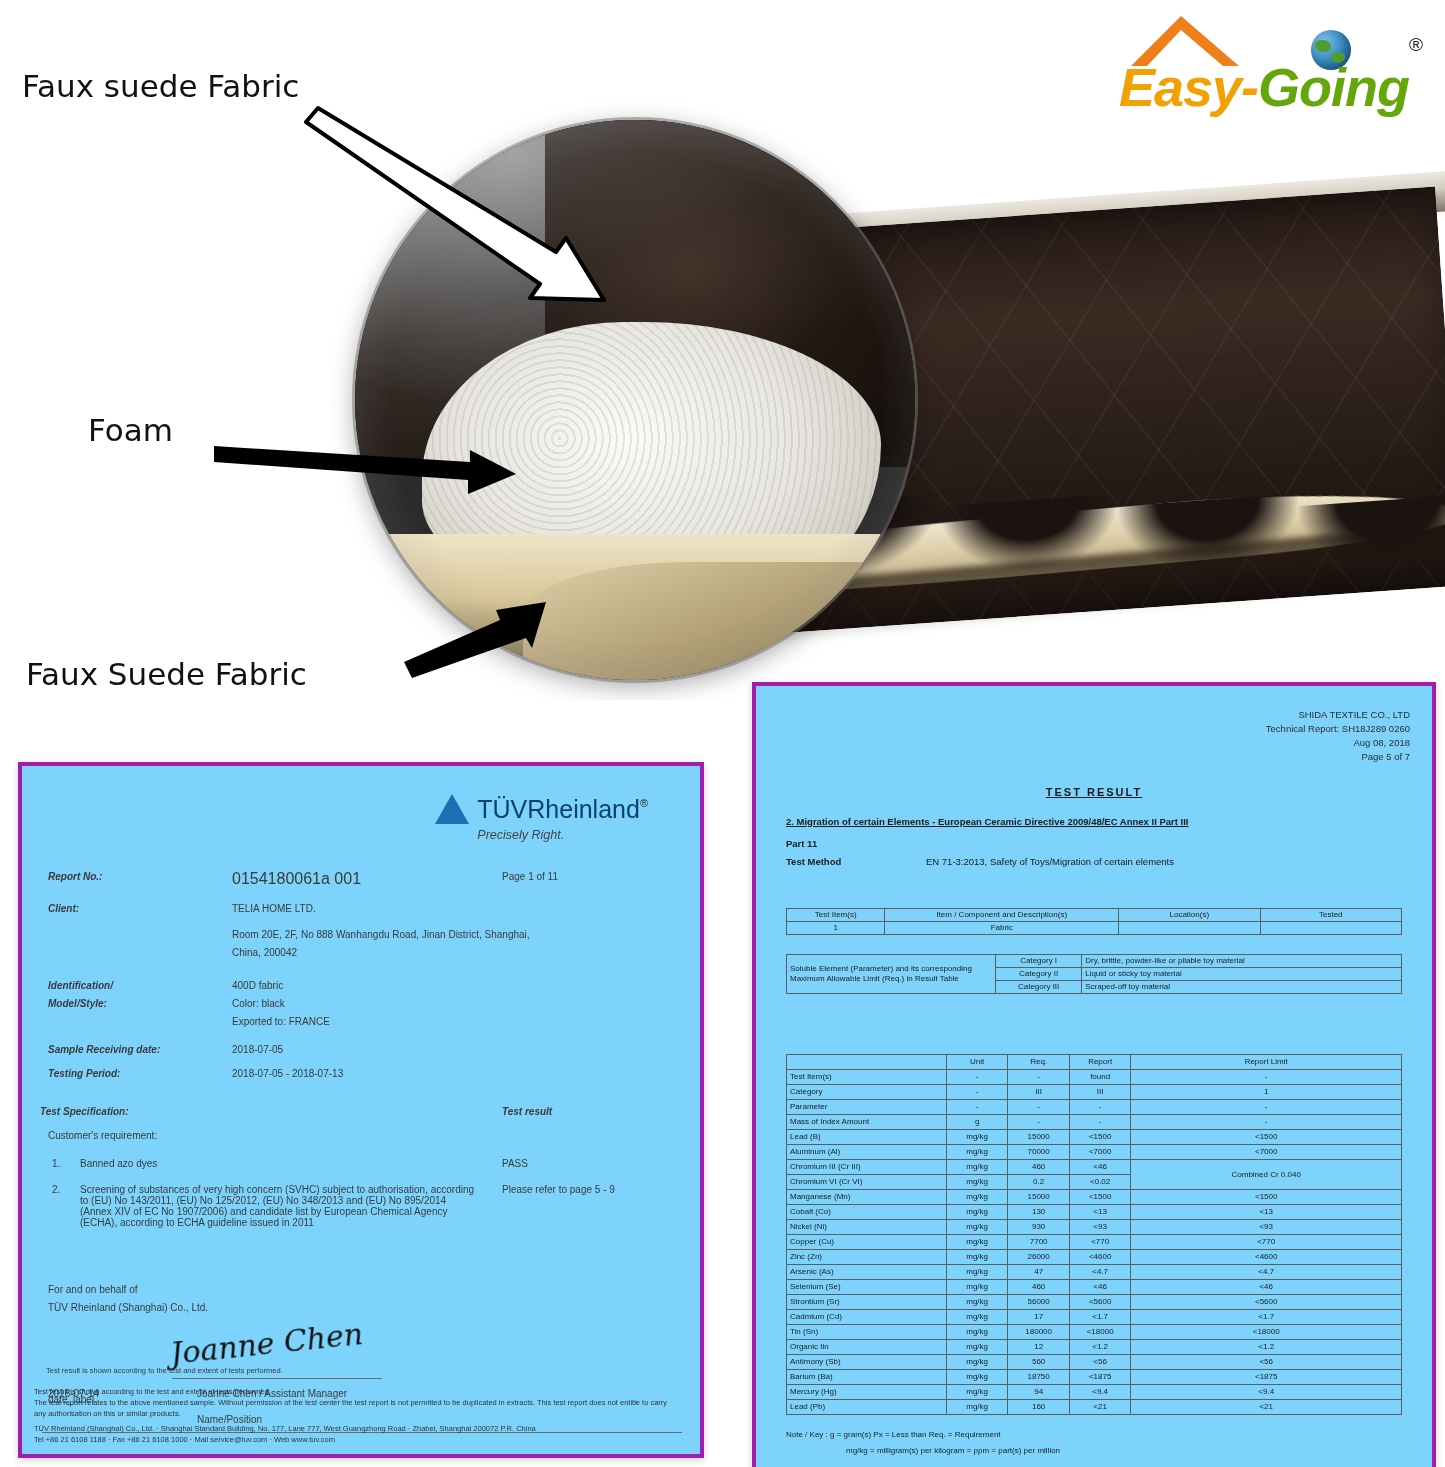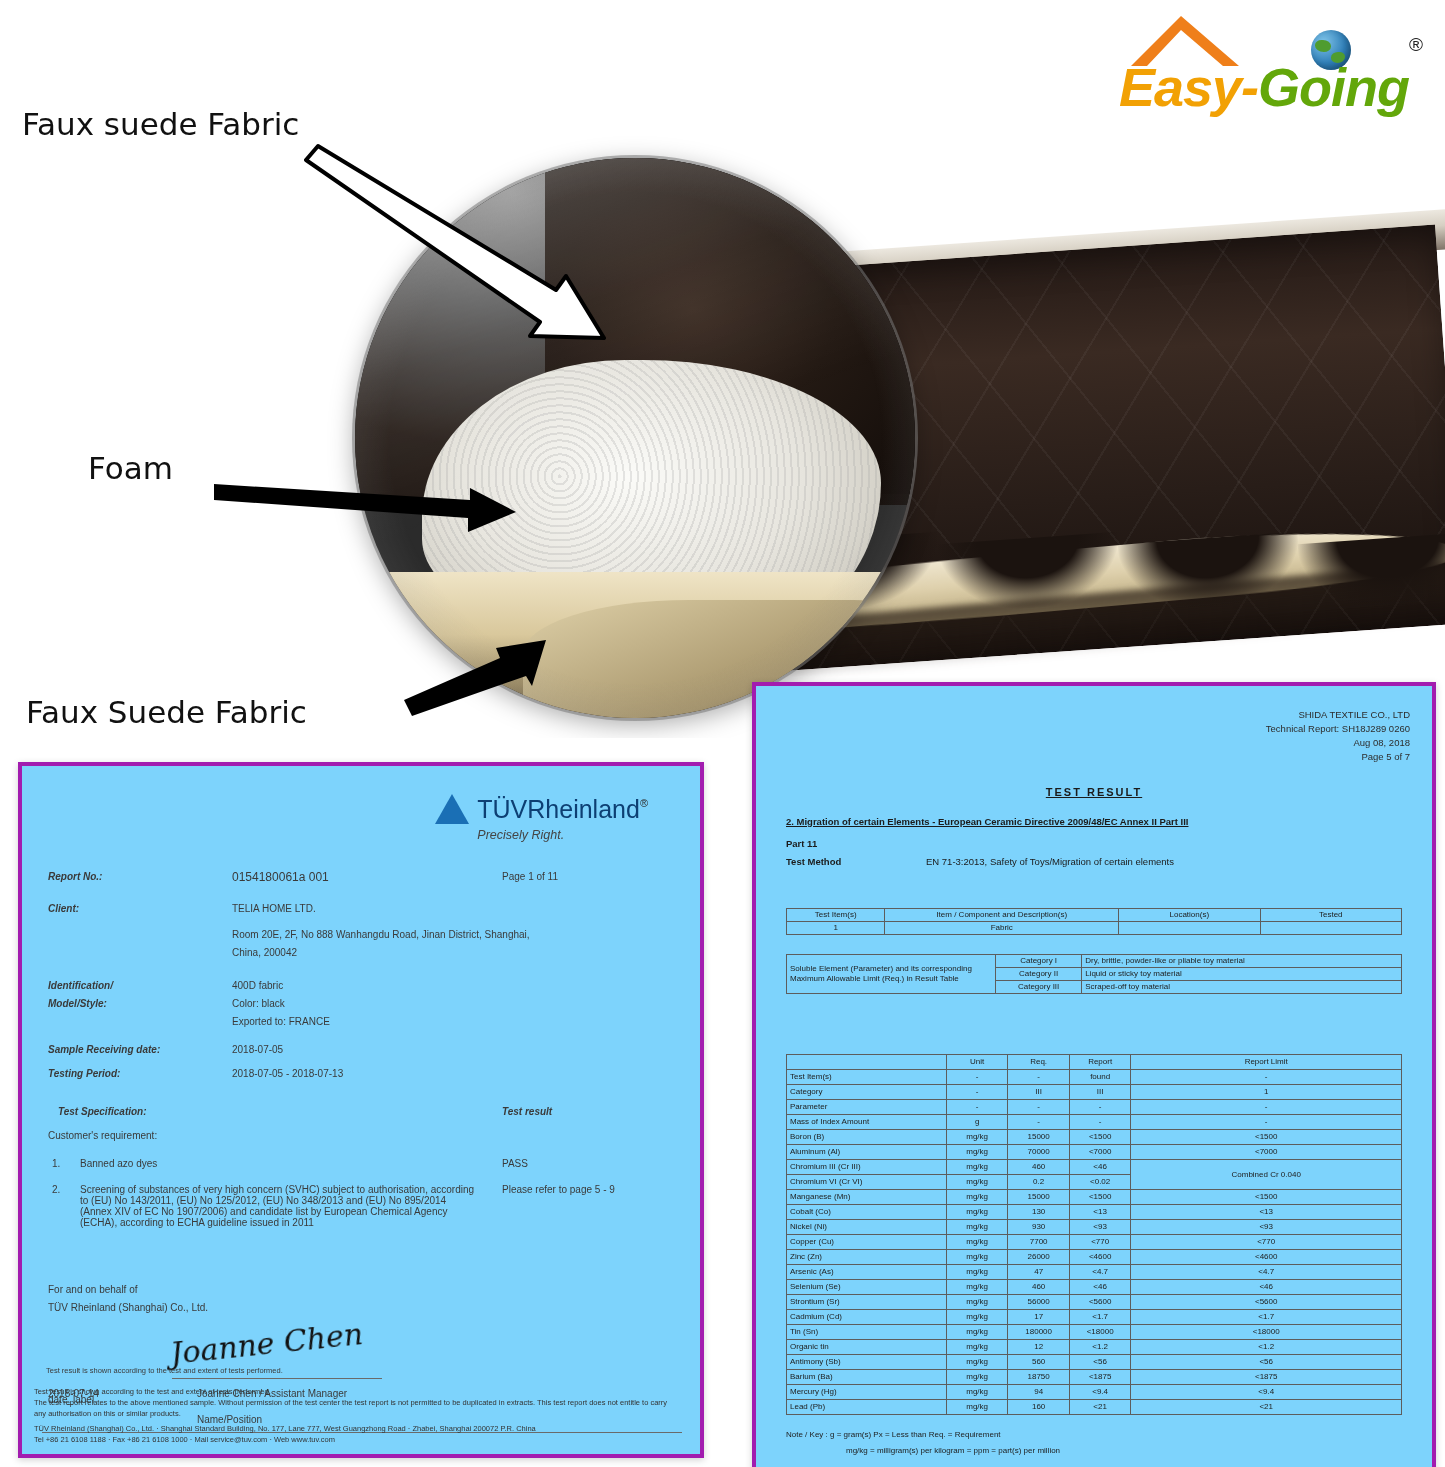--- a/index.html
+++ b/index.html
@@ -79,21 +79,20 @@
   }
 
   
   #product-photo {
     position: absolute;
     left: 0;
     top: 0;
     width: 1445px;
     height: 700px;
     overflow: hidden;
-    margin-top: 38px;
   }
   
   .mattress {
     position: absolute;
     left: 620px;
     top: 215px;
     width: 830px;
     height: 400px;
     background:
       repeating-linear-gradient(55deg, rgba(255,255,255,0.045) 0 2px, rgba(0,0,0,0) 2px 66px),
@@ -404,40 +403,40 @@
 </div>
 
 <div class="doc" id="doc-tuv">
   <div class="inner">
     <div class="tuv-logo">
       <span class="tri"></span><span class="tname">TÜVRheinland</span><span class="reg">®</span>
       <div class="tagline">Precisely Right.</div>
     </div>
 
     <div class="blurline f-key" style="left:26px; top:105px;">Report No.:</div>
-    <div class="blurline" style="left:210px; top:104px; font-size:12px; filter:blur(0.15px);">0154180061a 001</div>
+    <div class="blurline" style="left:210px; top:104px; font-size:16px; filter:blur(0.15px);">0154180061a 001</div>
     <div class="blurline" style="left:480px; top:105px;">Page 1 of 11</div>
 
     <div class="blurline f-key" style="left:26px; top:137px;">Client:</div>
     <div class="blurline" style="left:210px; top:137px;">TELIA HOME LTD.</div>
     <div class="blurline b2" style="left:210px; top:163px;">Room 20E, 2F, No 888 Wanhangdu Road, Jinan District, Shanghai,</div>
     <div class="blurline b2" style="left:210px; top:181px;">China, 200042</div>
 
     <div class="blurline f-key" style="left:26px; top:214px;">Identification/</div>
     <div class="blurline b2" style="left:210px; top:214px;">400D fabric</div>
     <div class="blurline f-key" style="left:26px; top:232px;">Model/Style:</div>
     <div class="blurline b2" style="left:210px; top:232px;">Color: black</div>
     <div class="blurline b2" style="left:210px; top:250px;">Exported to: FRANCE</div>
 
     <div class="blurline f-key" style="left:26px; top:278px;">Sample Receiving date:</div>
     <div class="blurline b2" style="left:210px; top:278px;">2018-07-05</div>
     <div class="blurline f-key" style="left:26px; top:302px;">Testing Period:</div>
     <div class="blurline b2" style="left:210px; top:302px;">2018-07-05 - 2018-07-13</div>
 
-    <div class="blurline f-key" style="left:36px; top:340px;">Test Specification:</div>
+    <div class="blurline f-key" style="left:18px; top:340px;">Test Specification:</div>
     <div class="blurline f-key" style="left:480px; top:340px;">Test result</div>
     <div class="blurline" style="left:26px; top:364px;">Customer's requirement:</div>
 
     <div class="blurline" style="left:30px; top:392px;">1.</div>
     <div class="blurline" style="left:58px; top:392px;">Banned azo dyes</div>
     <div class="blurline" style="left:480px; top:392px;">PASS</div>
 
     <div class="blurline" style="left:30px; top:418px;">2.</div>
     <div class="blurline b2" style="left:58px; top:418px; white-space:normal; width:400px;">Screening of substances of very high concern (SVHC) subject to authorisation, according to (EU) No 143/2011, (EU) No 125/2012, (EU) No 348/2013 and (EU) No 895/2014 (Annex XIV of EC No 1907/2006) and candidate list by European Chemical Agency (ECHA), according to ECHA guideline issued in 2011</div>
     <div class="blurline" style="left:480px; top:418px; white-space:normal; width:150px;">Please refer to page 5 - 9</div>
@@ -549,21 +548,21 @@
             <td>-</td>
           </tr>
       <tr>
             <td class="l">Mass of Index Amount</td>
             <td>g</td>
             <td>-</td>
             <td>-</td>
             <td>-</td>
           </tr>
       <tr>
-            <td class="l">Boron (B)</td>
+            <td class="l">Lead (B)</td>
             <td>mg/kg</td>
             <td>15000</td>
             <td>&lt;1500</td>
             <td>&lt;1500</td>
           </tr>
       <tr>
             <td class="l">Aluminum (Al)</td>
             <td>mg/kg</td>
             <td>70000</td>
             <td>&lt;7000</td>

